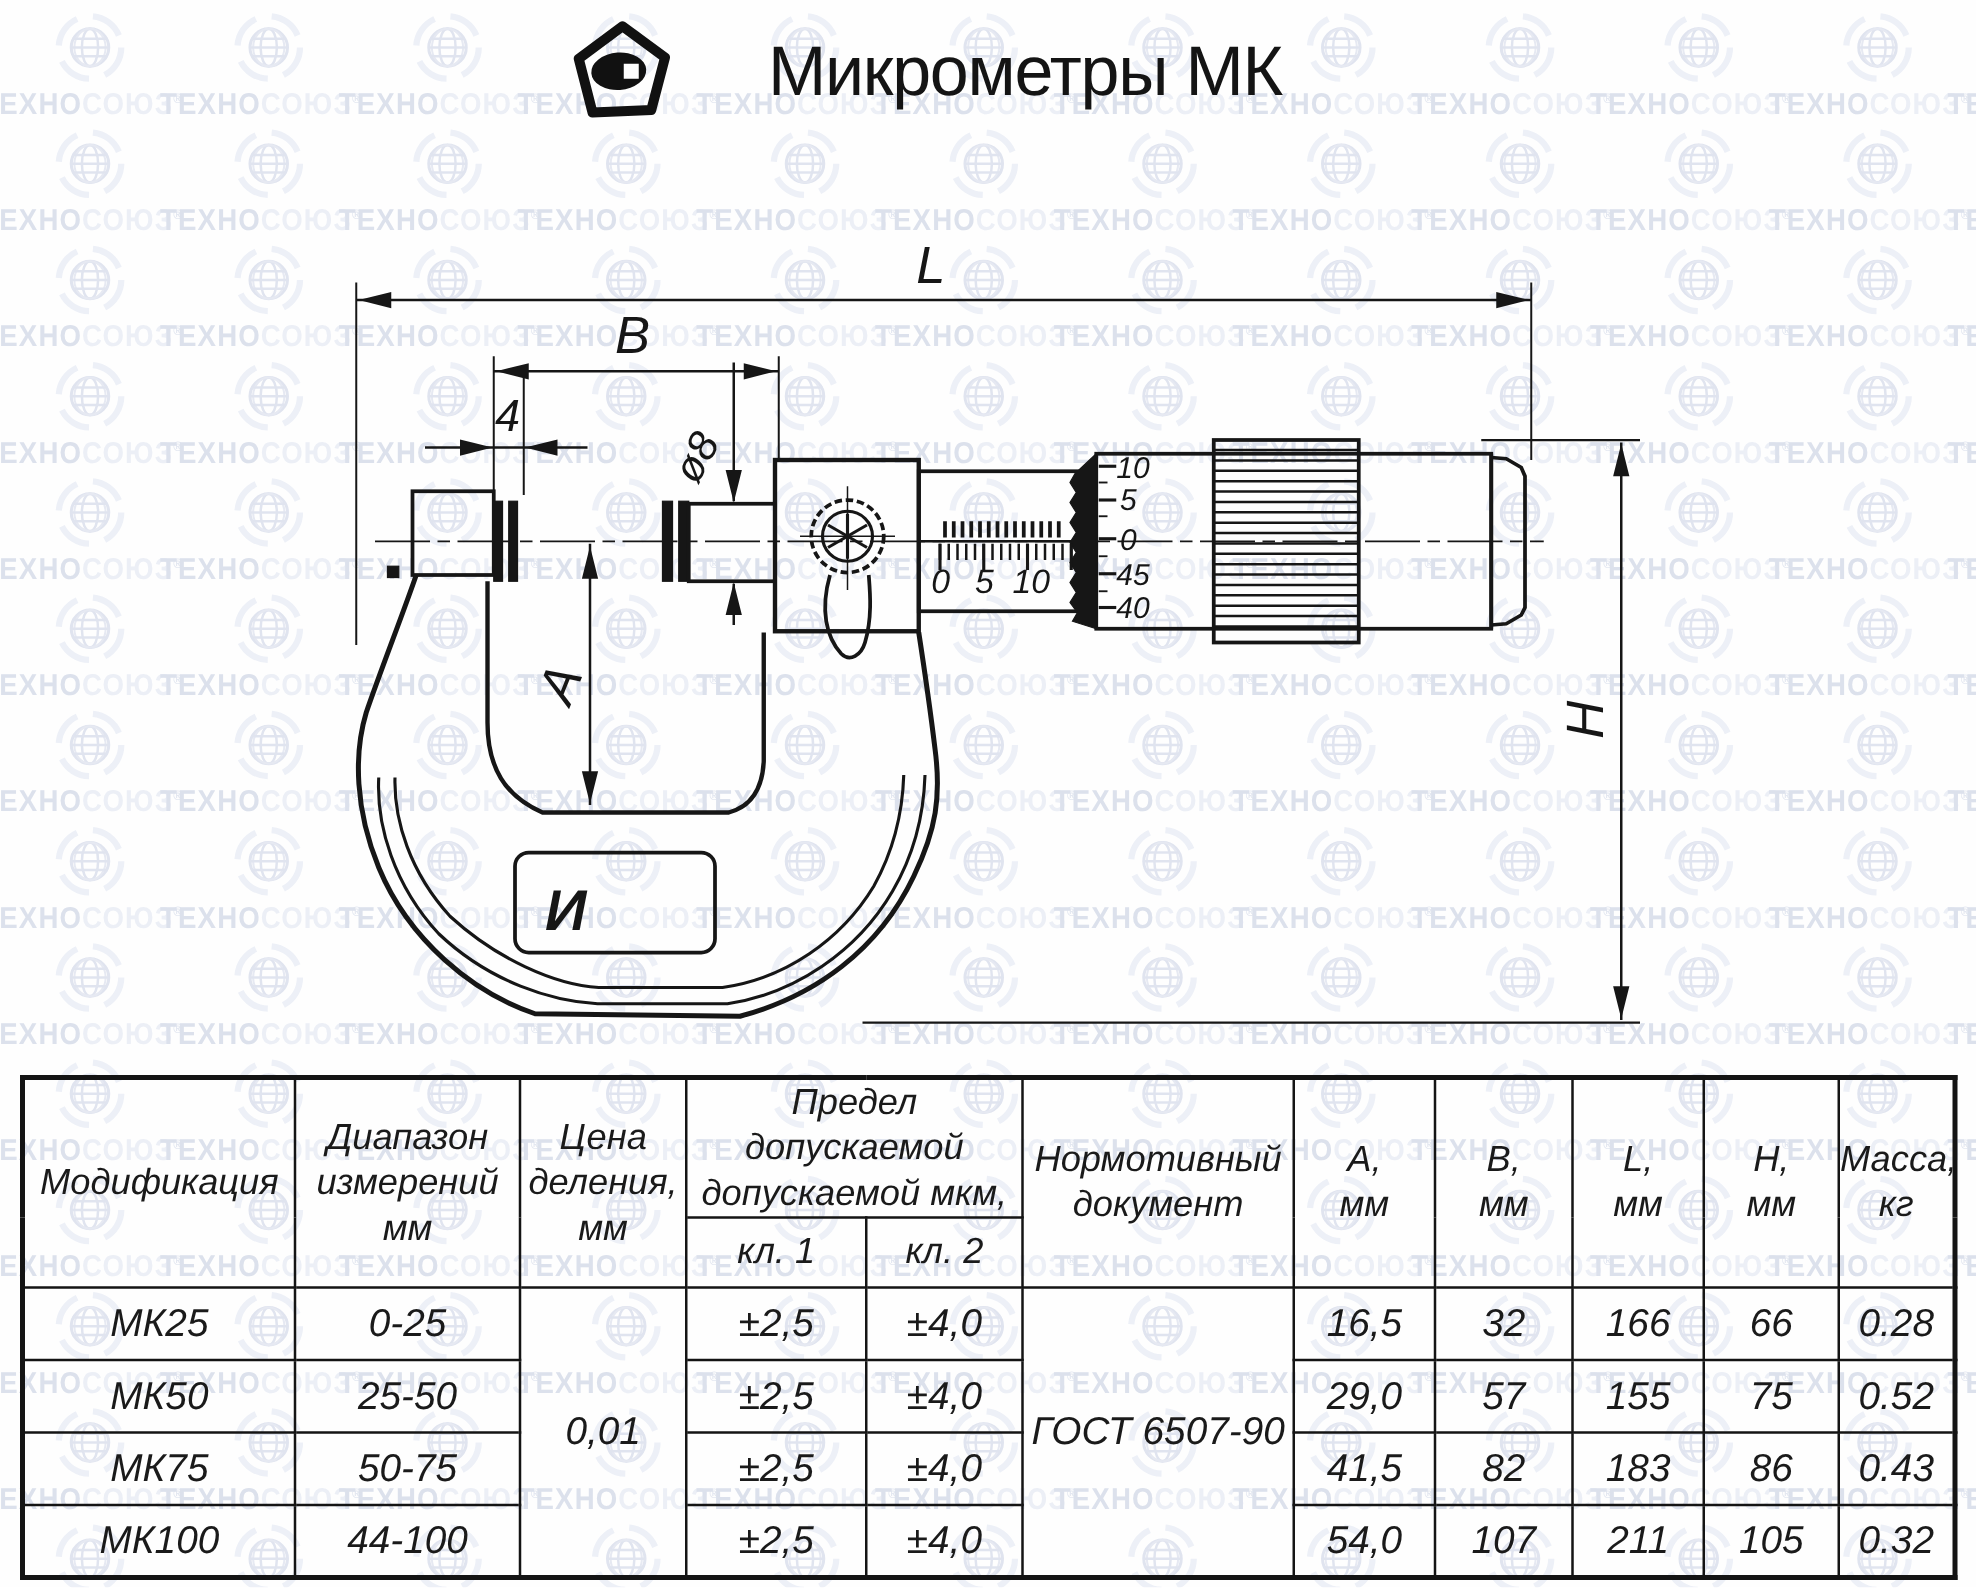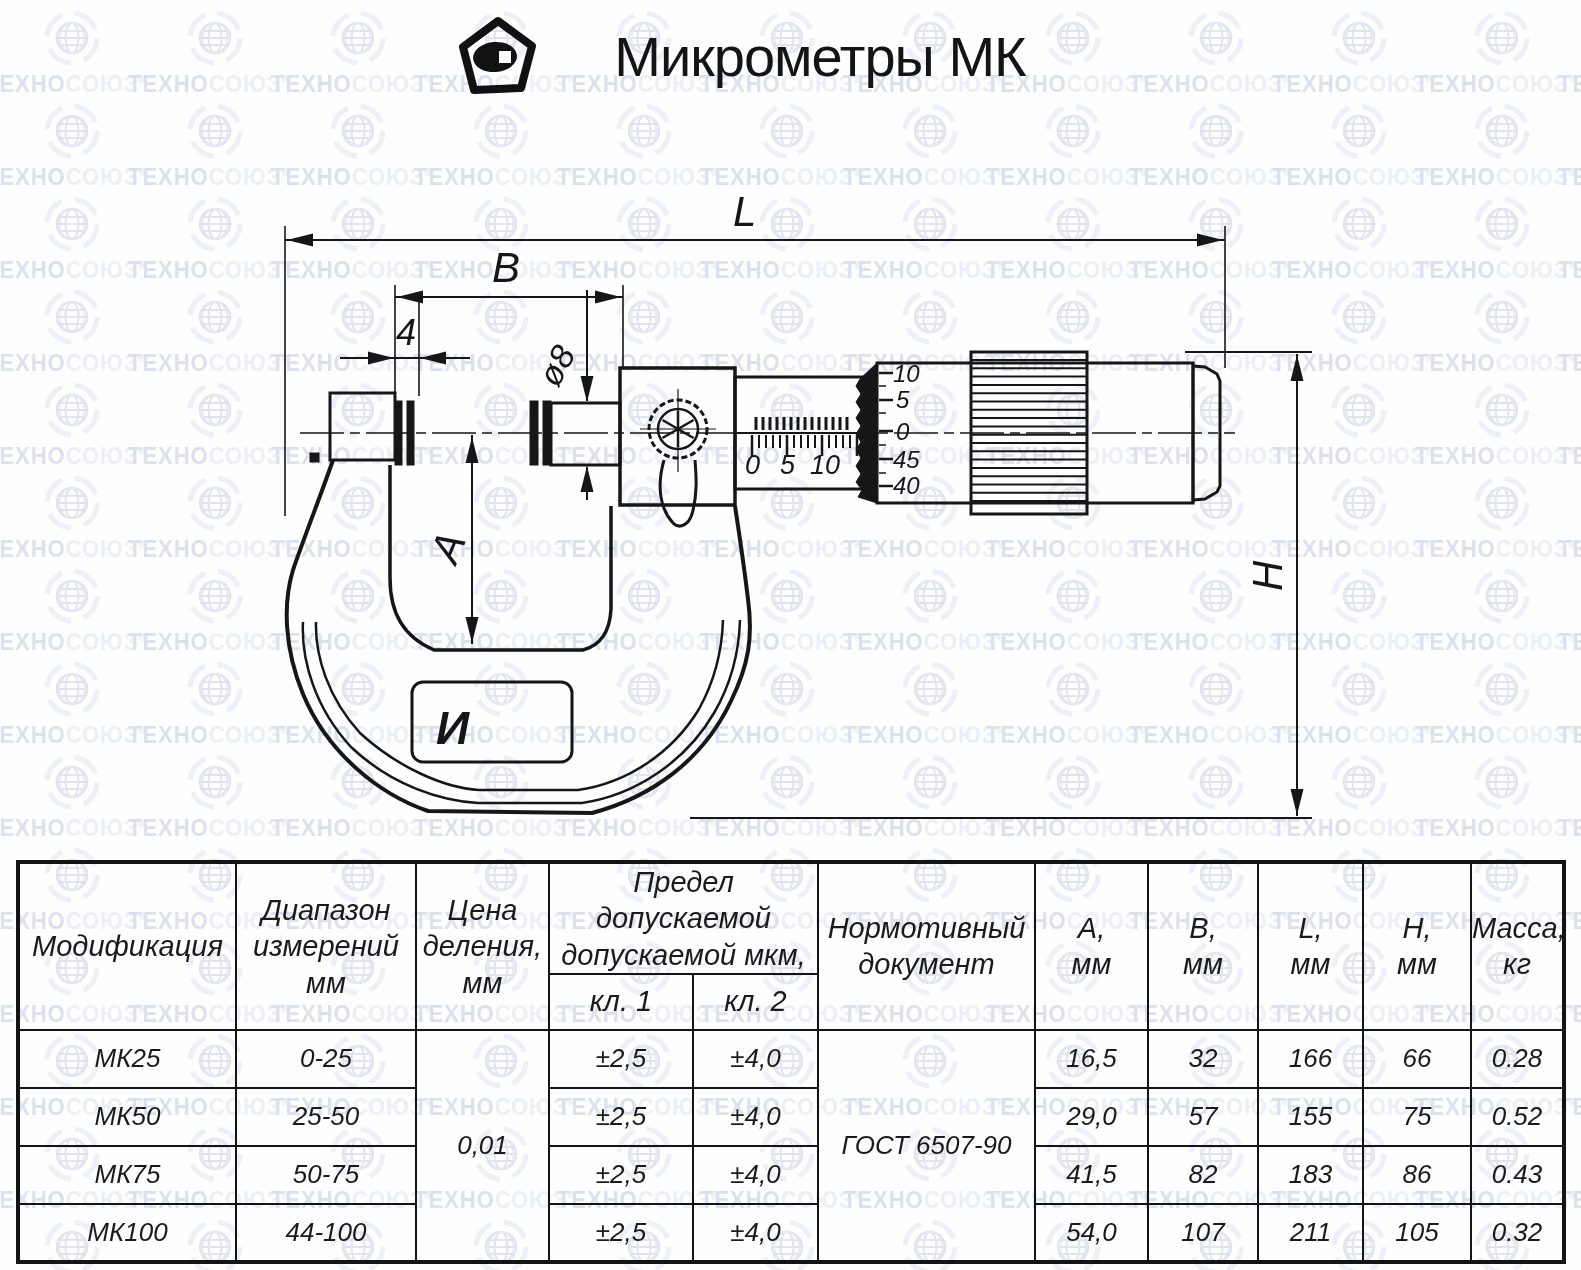--- a/index.html
+++ b/index.html
@@ -29,21 +29,21 @@
   .ds{font-size:27px;}
   .dt{font-size:24px;}
   .dm{font-size:46px;font-weight:700;}
   
   #spec{position:absolute;left:16px;top:860px;z-index:2;border-collapse:collapse;
         table-layout:fixed;width:1550px;background:transparent;}
   #spec td,#spec th{border:2px solid #141414;padding:0;text-align:center;vertical-align:middle;
         font-style:italic;font-weight:400;color:#1a1a1a;background:transparent;overflow:hidden;}
   #spec{border:4px solid #141414;}
   #spec th{font-size:29px;}
-  #spec td{font-size:26px;}
+  #spec td{font-size:31px;}
   #spec .ln{display:block;line-height:1.25;}
   tr.h1{height:104px;} tr.h2{height:56px;} tr.b{height:58px;}
   .gost{font-size:32px;}
 </style>
 </head>
 <body>
 
 <div class="stage">
 
   <div id="wm">

